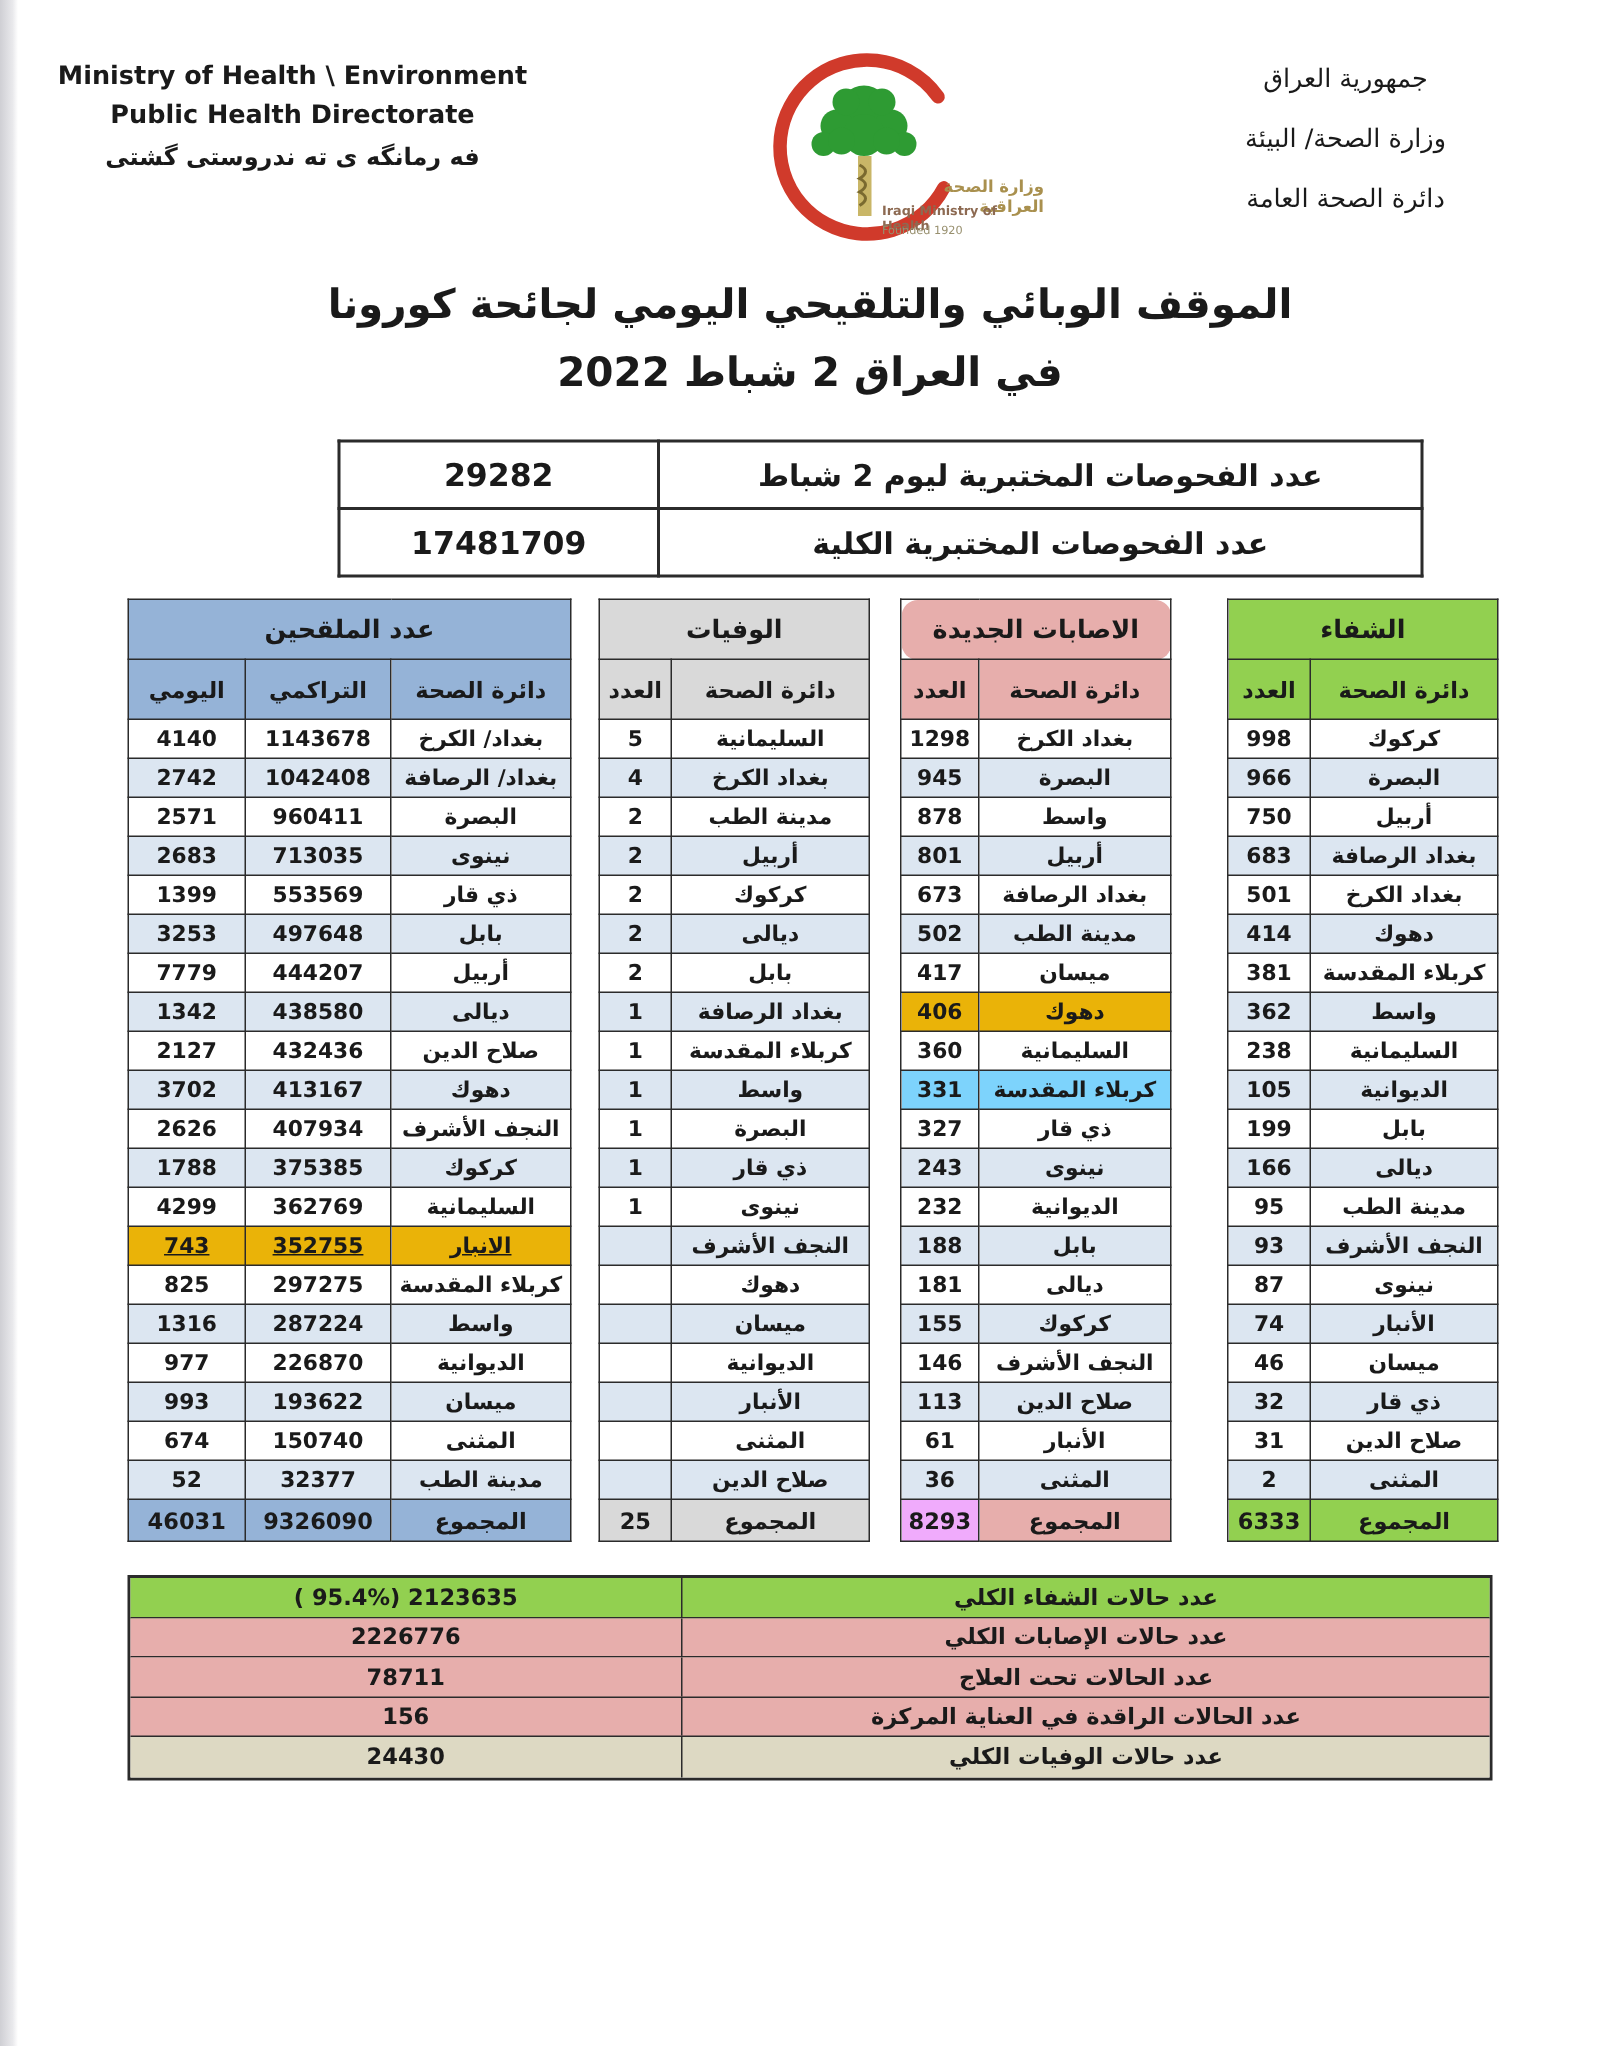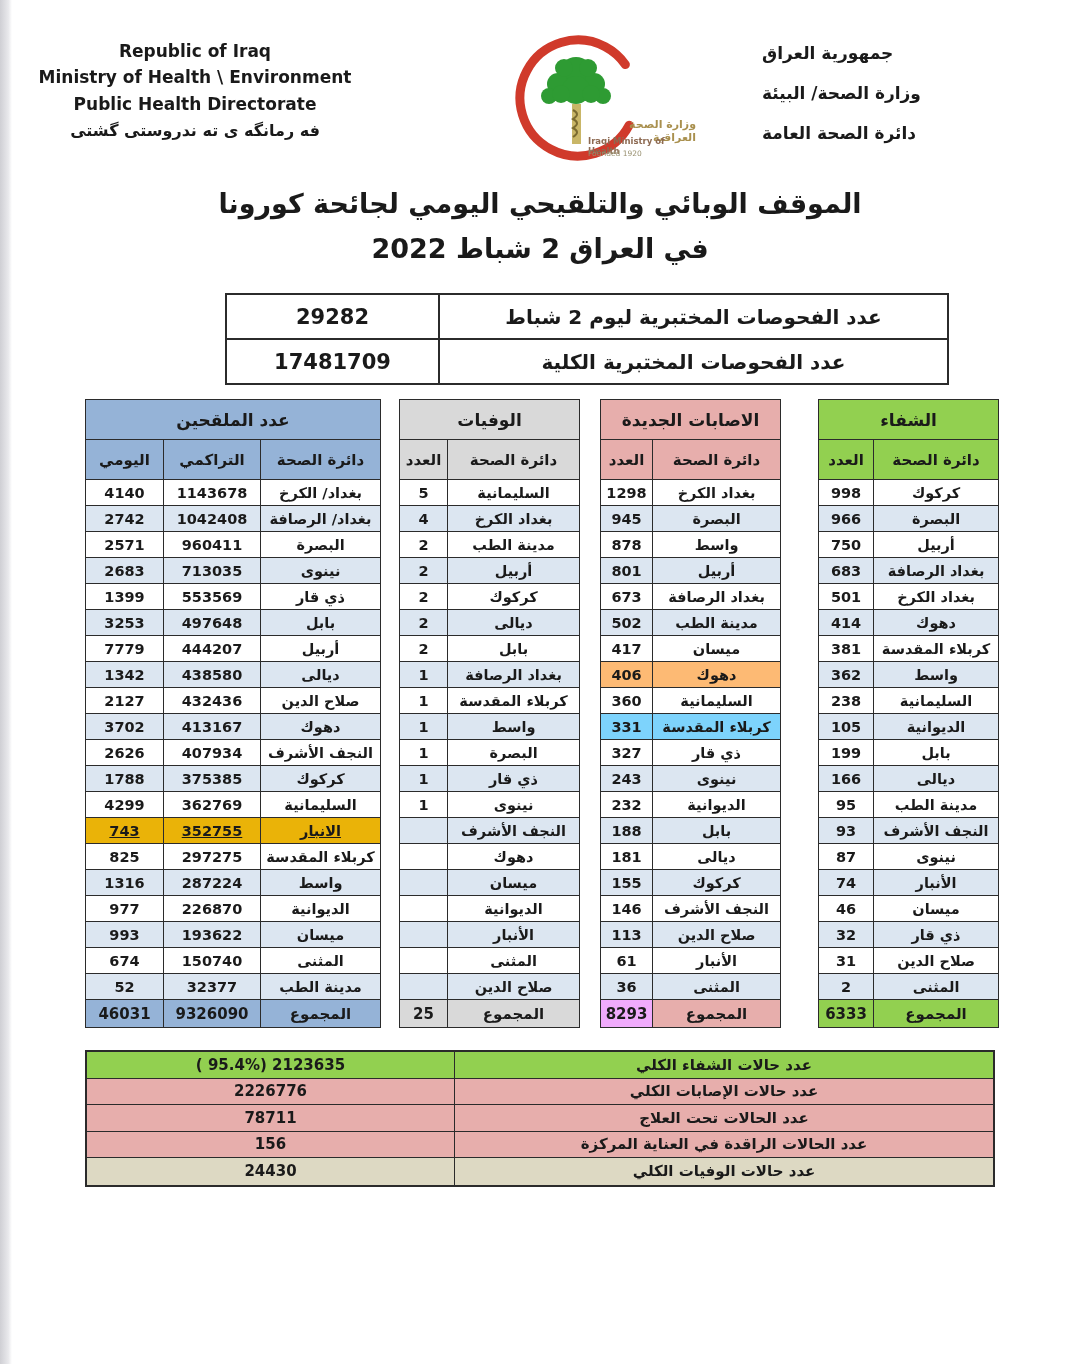--- a/index.html
+++ b/index.html
@@ -13,21 +13,21 @@
   }
   .photo-edge {
     position: absolute; left: 0; top: 0; width: 12px; height: 1364px;
     background: linear-gradient(to right, #cfcfd4, #e9e9ec 70%, #ffffff);
   }
   
   .hdr { display: flex; justify-content: space-between; padding: 26px 38px 0 30px; height: 168px; }
   .hdr-left { width: 330px; text-align: center; font-weight: bold; font-size: 17px; line-height: 1.55; padding-top: 12px; }
   .hdr-left .ku { font-size: 16px; margin-top: 2px; }
   .hdr-logo { width: 210px; height: 150px; position: relative; margin-left: 60px; }
-  .hdr-right { width: 280px; text-align: left; font-weight: bold; font-size: 17px; line-height: 2.35; padding-top: 8px; padding-right: 10px; direction: rtl; }
+  .hdr-right { width: 280px; text-align: center; font-weight: normal; font-size: 17px; line-height: 2.35; padding-top: 8px; padding-right: 10px; direction: rtl; }
   .logo-txt-ar { position:absolute; left:102px; top:92px; color:#a9904e; font-size:11px; font-weight:bold; direction:rtl; }
   .logo-txt-en { position:absolute; left:102px; top:110px; color:#8d6a52; font-size:8.5px; font-weight:bold; }
   .logo-txt-f  { position:absolute; left:102px; top:123px; color:#98906f; font-size:7.5px; }
   
   .doc-title { text-align: center; font-weight: bold; font-size: 27px; line-height: 1.65; direction: rtl; margin-top: 14px; }
   
   .tests { width: 724px; margin: 22px 0 0 225px; border-collapse: collapse; }
   .tests td { border: 2px solid #2b2b2b; height: 45px; text-align: center; font-weight: bold; vertical-align: middle; }
   .tests .t-val { width: 213px; font-size: 21px; }
   .tests .t-lbl { direction: rtl; font-size: 20px; }
@@ -47,21 +47,20 @@
   .sum-val { width: 368px; border-right: 1.5px solid #2b2b2b; display:flex; align-items:center; justify-content:center; font-weight:bold; font-size:15px; }
   .sum-lbl { flex: 1; display:flex; align-items:center; justify-content:center; font-weight:bold; font-size:15px; direction: rtl; }
 </style>
 </head>
 <body>
 
 <div class="photo-edge"></div>
 
 <div class="hdr">
   <div class="hdr-left">
-    <div>Republic of Iraq</div>
     <div>Ministry of Health \ Environment</div>
     <div>Public Health Directorate</div>
     <div class="ku" dir="rtl">فه رمانگه ی ته ندروستی گشتی</div>
   </div>
   <div class="hdr-logo">
     <svg width="210" height="150" viewBox="0 0 210 150">
       <g transform="rotate(28 92 72)">
         <circle cx="92" cy="72" r="58" fill="none" stroke="#d03a2b" stroke-width="9" stroke-linecap="round" stroke-dasharray="300 65"></circle>
       </g>
       <rect x="86" y="78" width="9" height="40" fill="#c9b667"></rect>
@@ -330,21 +329,21 @@
         </tr>
       </tbody>
     </table>
     <table class="sec" style="width: 180px; margin-left: 20px;">
       <colgroup>
         <col style="width: 52px;">
         <col style="width: 128px;">
       </colgroup>
       <tbody>
         <tr class="sec-title">
-          <td colspan="2" style="background: rgb(231, 174, 172);">الاصابات الجديدة</td>
+          <td colspan="2" style="background: rgb(231, 174, 172); border-radius: 11px;">الاصابات الجديدة</td>
         </tr>
         <tr class="sec-head">
           <td style="background: rgb(231, 174, 172);">العدد</td>
           <td style="background: rgb(231, 174, 172);">دائرة الصحة</td>
         </tr>
         <tr class="d-row">
           <td>1298</td>
           <td class="name">بغداد الكرخ</td>
         </tr>
         <tr class="d-row" style="background: rgb(220, 230, 241);">
@@ -364,21 +363,21 @@
           <td class="name">بغداد الرصافة</td>
         </tr>
         <tr class="d-row" style="background: rgb(220, 230, 241);">
           <td>502</td>
           <td class="name">مدينة الطب</td>
         </tr>
         <tr class="d-row">
           <td>417</td>
           <td class="name">ميسان</td>
         </tr>
-        <tr class="d-row" style="background: #fdba74;">
+        <tr class="d-row" style="background: #eab308;">
           <td>406</td>
           <td class="name">دهوك</td>
         </tr>
         <tr class="d-row">
           <td>360</td>
           <td class="name">السليمانية</td>
         </tr>
         <tr class="d-row" style="background: #7dd3fc;">
           <td>331</td>
           <td class="name">كربلاء المقدسة</td>

